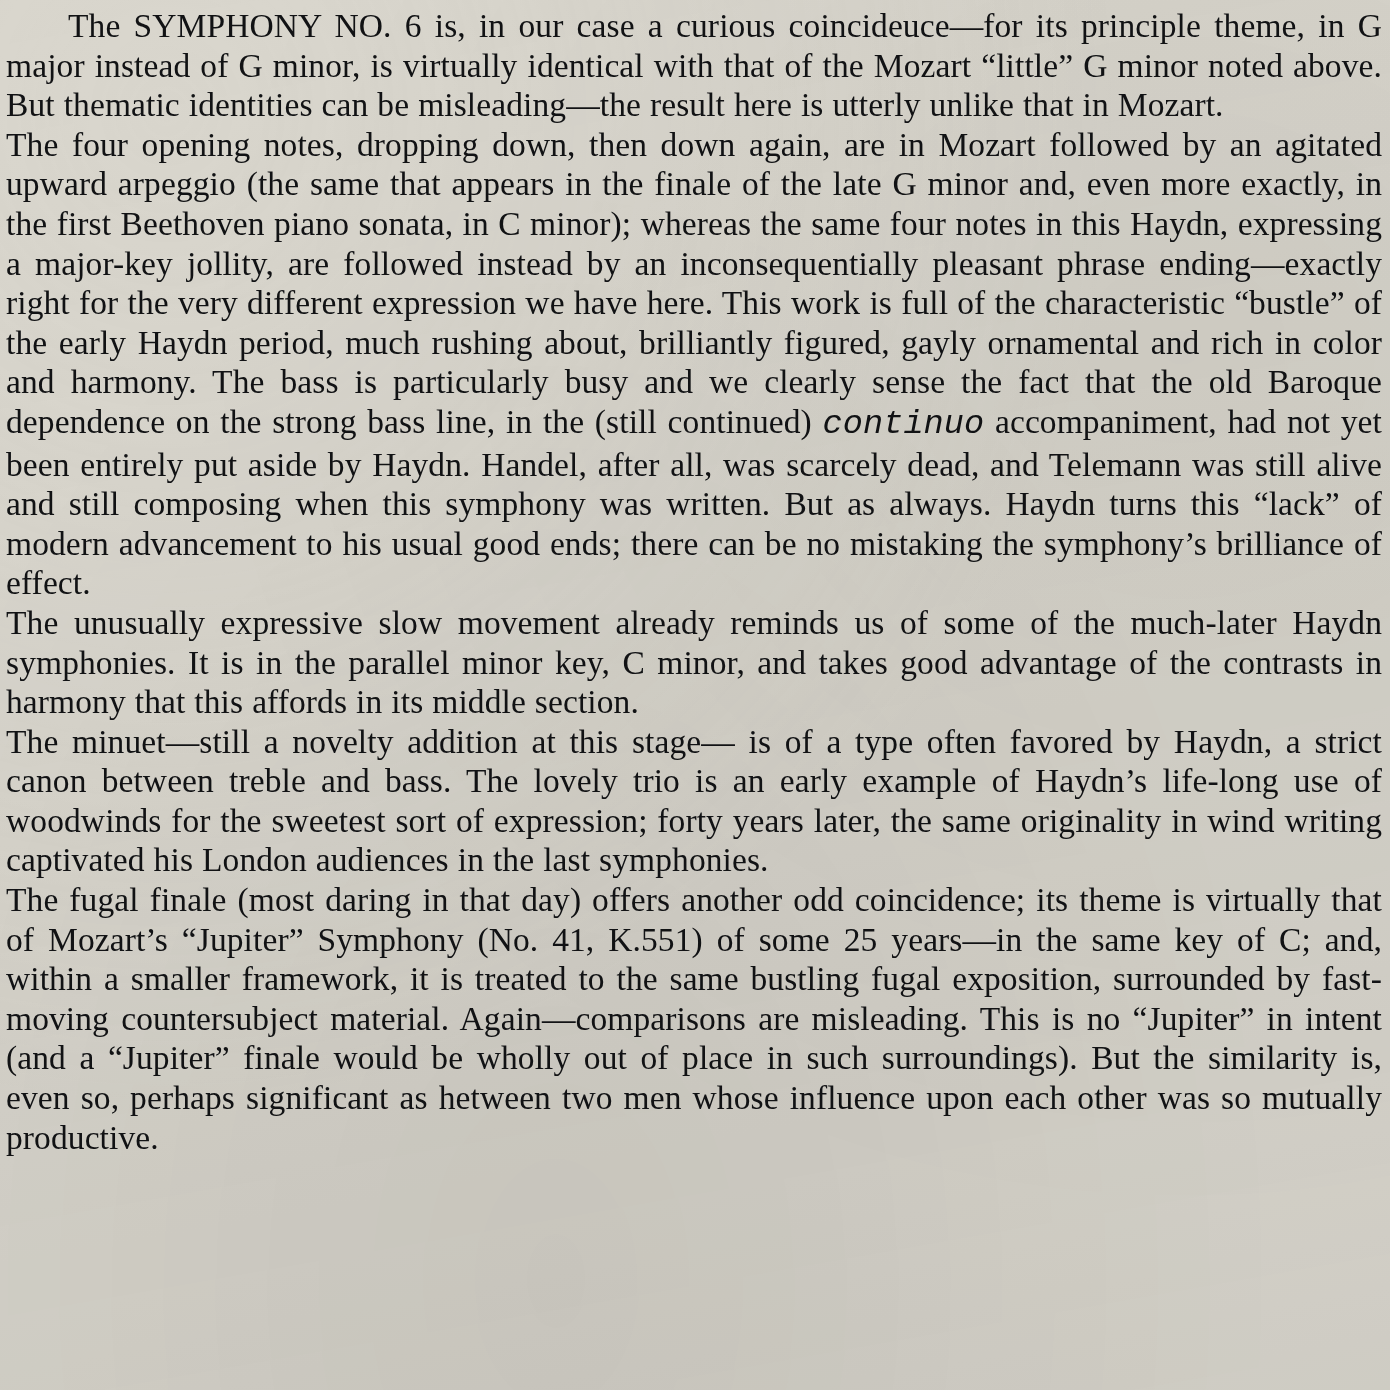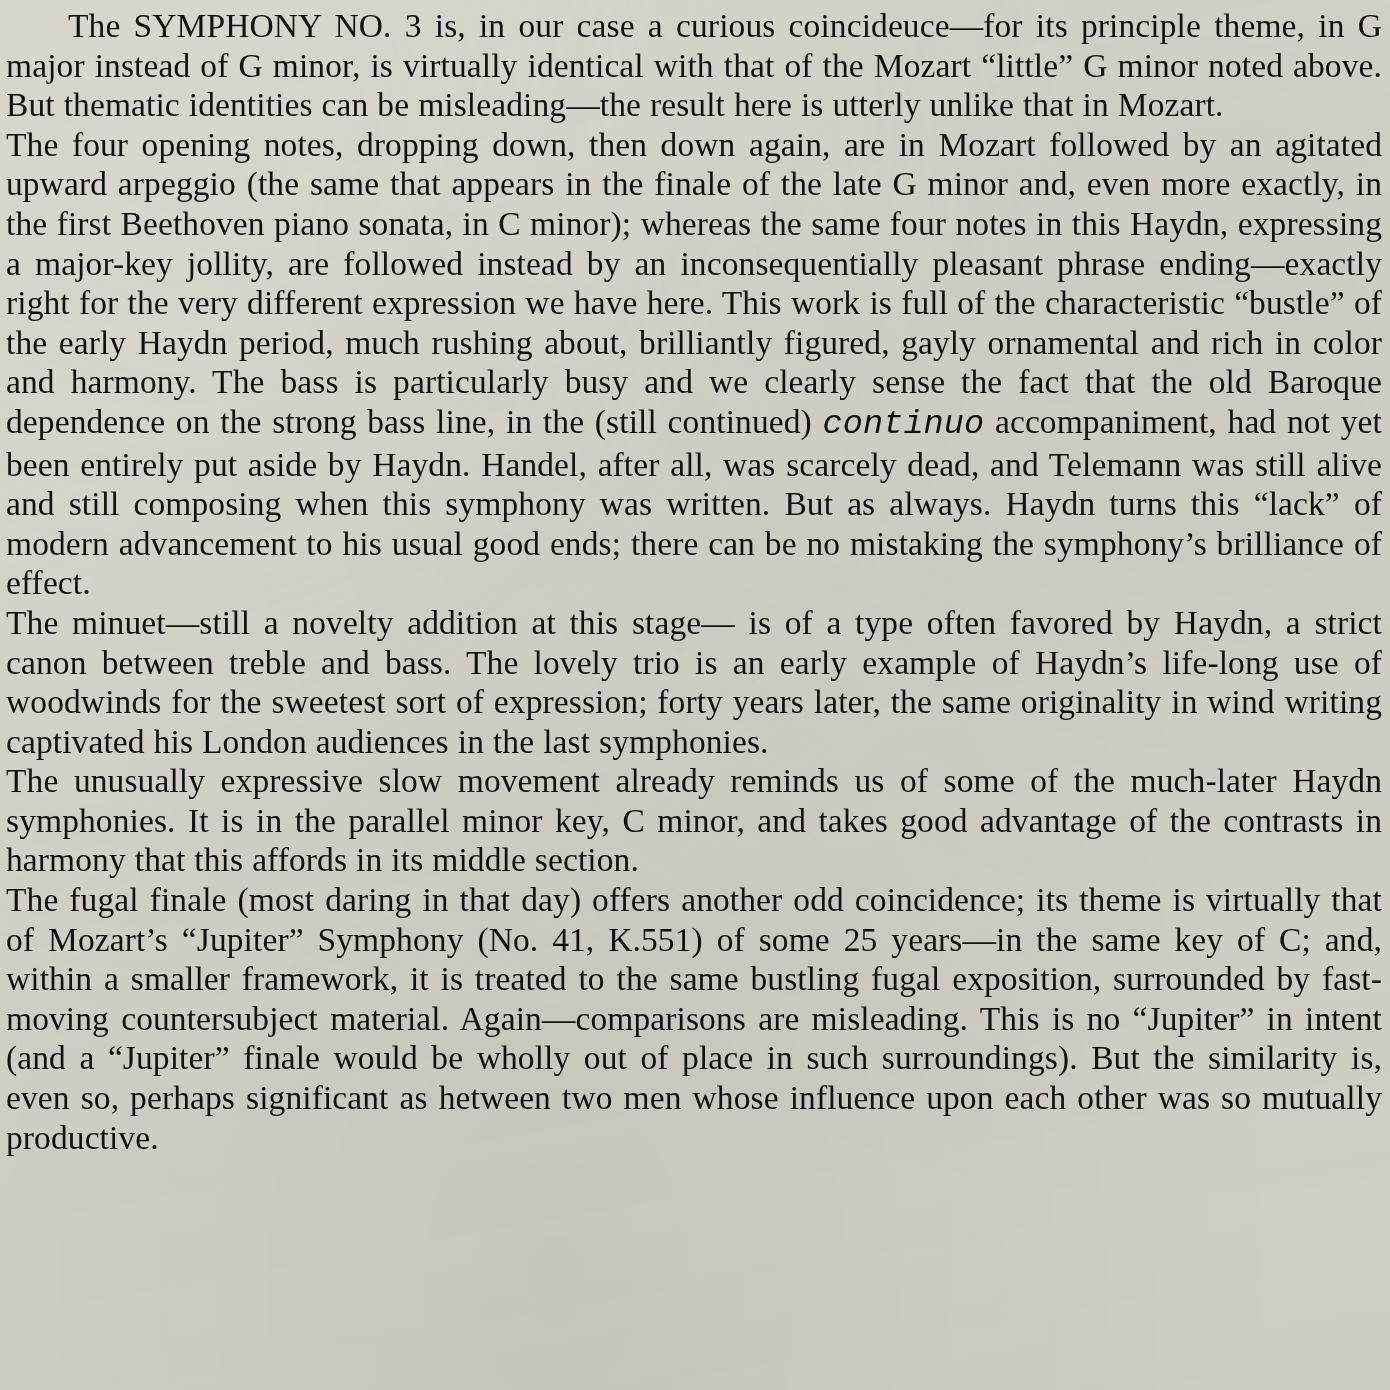--- a/index.html
+++ b/index.html
@@ -56,24 +56,24 @@
   .inkwrap {
     filter: contrast(1.06) brightness(0.99);
   }
 </style>
 </head>
 <body>
 
 <div id="page">
   <div class="column inkwrap">
 
-    <p class="para p1">The SYMPHONY NO. 3 is, in our case a curious coincideuce—for its principle theme, in G major instead of G minor, is virtually identical with that of the Mozart “little” G minor noted above. But thematic identities can be misleading—the result here is utterly unlike that in Mozart.</p>
+    <p class="para p1">The SYMPHONY NO. 6 is, in our case a curious coincideuce—for its principle theme, in G major instead of G minor, is virtually identical with that of the Mozart “little” G minor noted above. But thematic identities can be misleading—the result here is utterly unlike that in Mozart.</p>
 
     <p class="para p2"><span>The four opening notes, dropping down, then down again, are in Mozart followed by an agitated upward arpeggio (the same that appears in the finale of the late G minor and, even more exactly, in the first Beethoven piano sonata, in C minor); whereas the same four notes in this Haydn, expressing a major-key jollity, are followed instead by an inconsequentially pleasant phrase ending—exactly right for the very different expression we have here. This work is full of the characteristic “bustle” of the early Haydn period, much rushing about, brilliantly figured, gayly ornamental and rich in color and harmony. The bass is particularly busy and we clearly sense the fact that the old Baroque dependence on the strong bass line, in the (still continued) </span><em>continuo</em><span> accompaniment, had not yet been entirely put aside by Haydn. Handel, after all, was scarcely dead, and Telemann was still alive and still composing when this symphony was written. But as always. Haydn turns this “lack” of modern advancement to his usual good ends; there can be no mistaking the symphony’s brilliance of effect.</span></p>
 
+    <p class="para p2">The unusually expressive slow movement already reminds us of some of the much-later Haydn symphonies. It is in the parallel minor key, C minor, and takes good advantage of the contrasts in harmony that this affords in its middle section.</p>
+
     <p class="para p2">The minuet—still a novelty addition at this stage— is of a type often favored by Haydn, a strict canon between treble and bass. The lovely trio is an early example of Haydn’s life-long use of woodwinds for the sweetest sort of expression; forty years later, the same originality in wind writing captivated his London audiences in the last symphonies.</p>
-
-    <p class="para p2">The unusually expressive slow movement already reminds us of some of the much-later Haydn symphonies. It is in the parallel minor key, C minor, and takes good advantage of the contrasts in harmony that this affords in its middle section.</p>
 
     <p class="para p2">The fugal finale (most daring in that day) offers another odd coincidence; its theme is virtually that of Mozart’s “Jupiter” Symphony (No. 41, K.551) of some 25 years—in the same key of C; and, within a smaller framework, it is treated to the same bustling fugal exposition, surrounded by fast-moving countersubject material. Again—comparisons are misleading. This is no “Jupiter” in intent (and a “Jupiter” finale would be wholly out of place in such surroundings). But the similarity is, even so, perhaps significant as hetween two men whose influence upon each other was so mutually productive.</p>
 
   </div>
 </div>
 
 </body></html>

